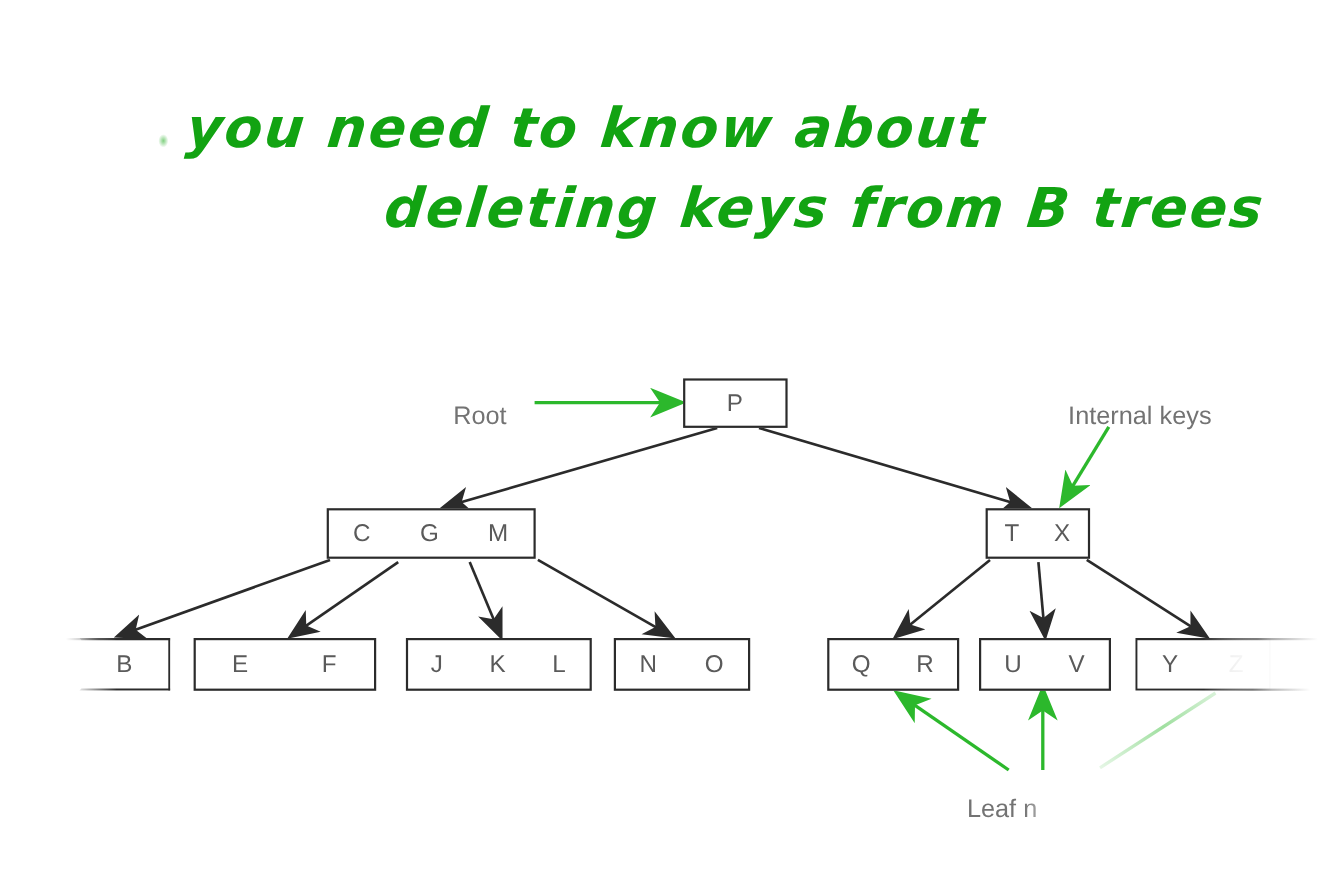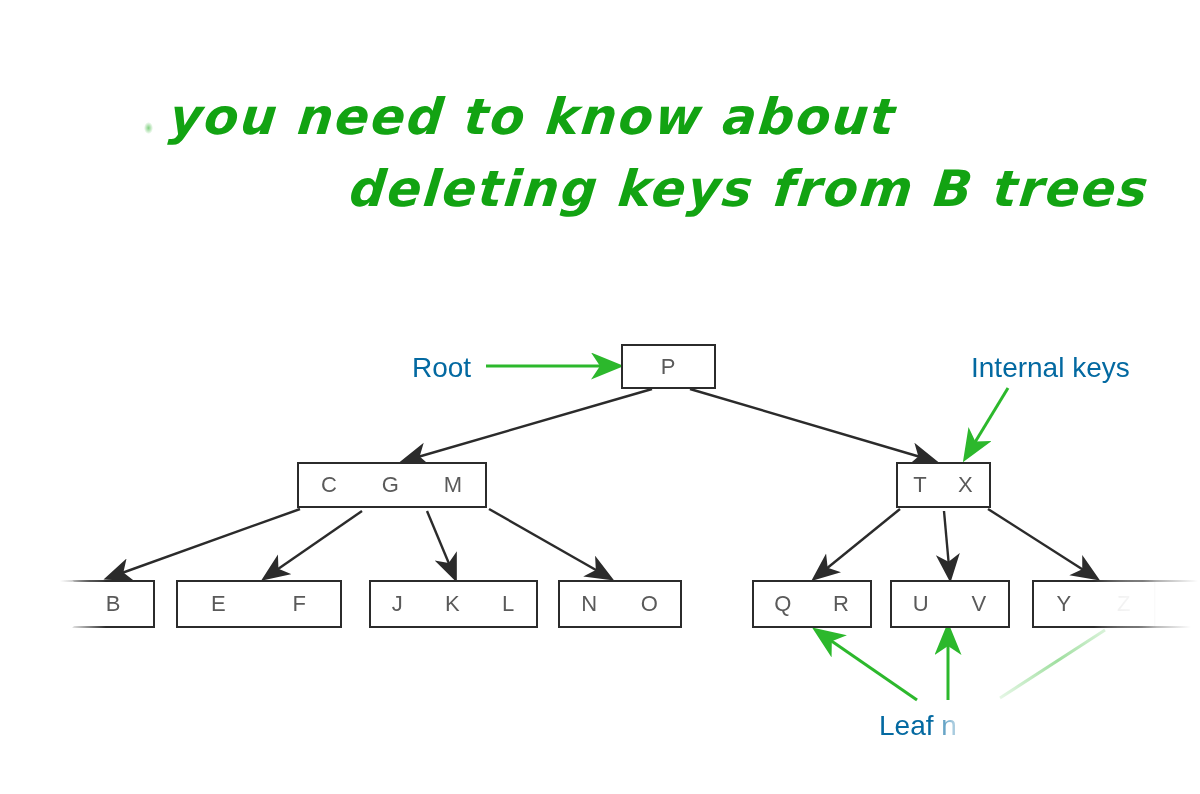--- a/index.html
+++ b/index.html
@@ -93,24 +93,25 @@
     -webkit-mask-image: linear-gradient(to left, rgba(0,0,0,0.0) 0px, rgba(0,0,0,1) 62px);
     mask-image: linear-gradient(to left, rgba(0,0,0,0.0) 0px, rgba(0,0,0,1) 62px);
   }
   .node.fade-right .key.ghost {
     color: rgba(120,120,120,0.18);
   }
 
   
   .annot {
     position: absolute;
-    color: #0369a1;
+    color: #737373;
     font-family: "Liberation Sans", sans-serif;
-    font-size: 28px;
+    font-size: 23px;
     white-space: nowrap;
+    margin-top: 12px;
   }
   .annot-root  { left: 412px; top: 352px; }
   .annot-internal { left: 971px; top: 352px; }
   .annot-leaf {
     left: 879px;
     top: 710px;
     -webkit-mask-image: linear-gradient(to right, rgba(0,0,0,1) 0px, rgba(0,0,0,1) 52px, rgba(0,0,0,0.35) 74px, rgba(0,0,0,0) 96px);
     mask-image: linear-gradient(to right, rgba(0,0,0,1) 0px, rgba(0,0,0,1) 52px, rgba(0,0,0,0.35) 74px, rgba(0,0,0,0) 96px);
     text-align: center;
   }

